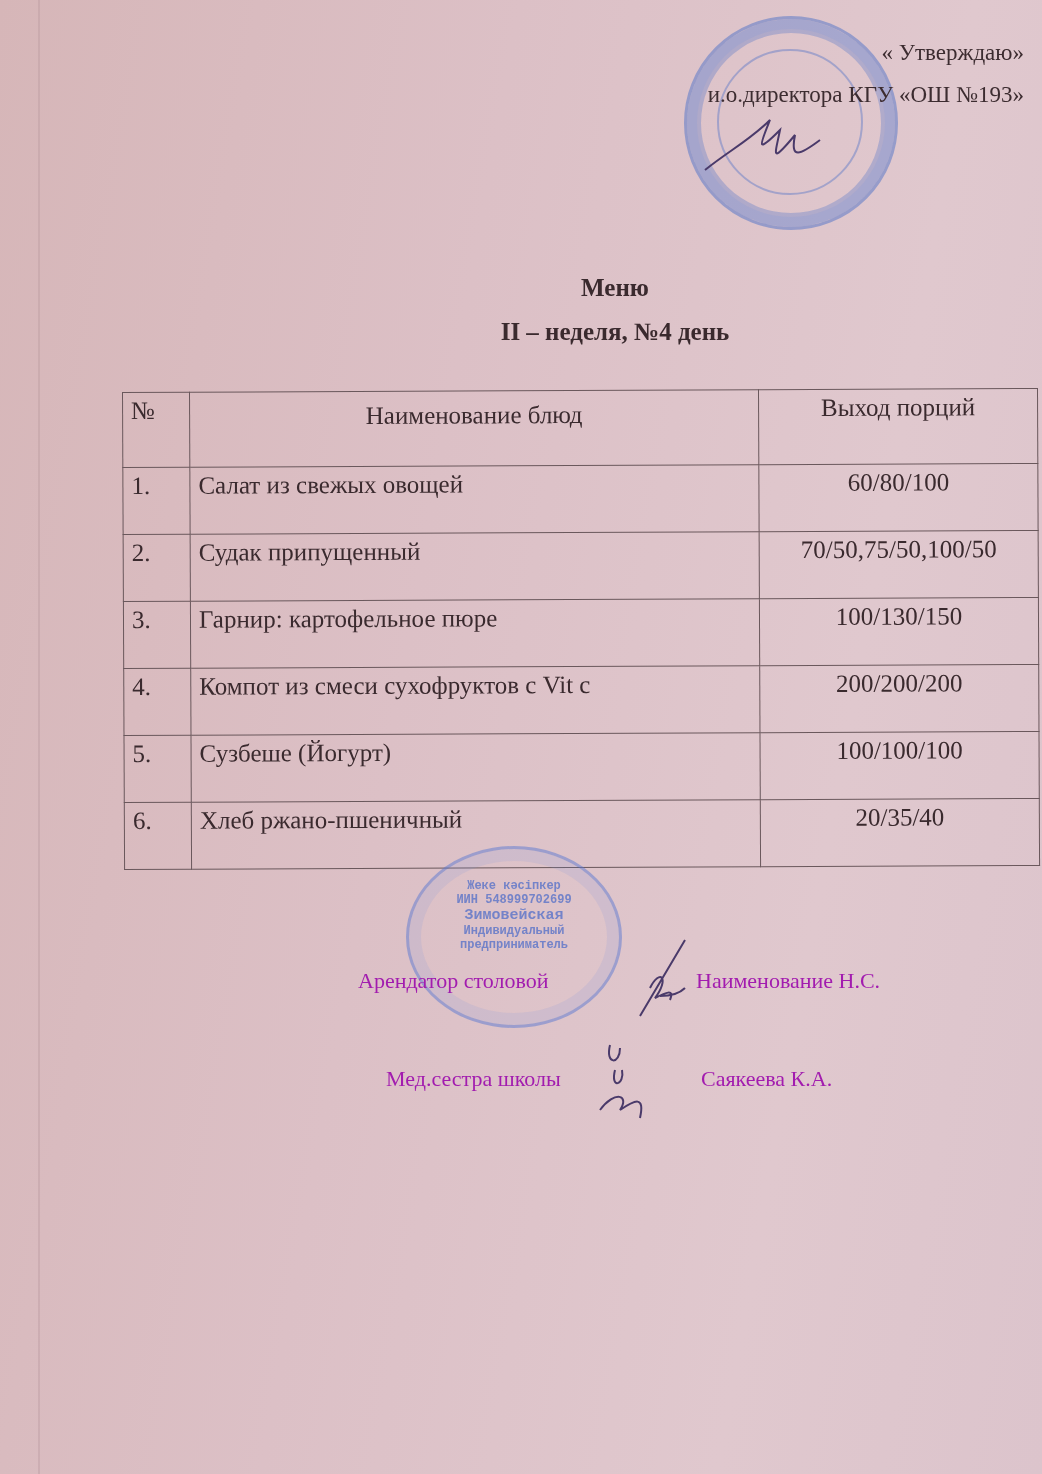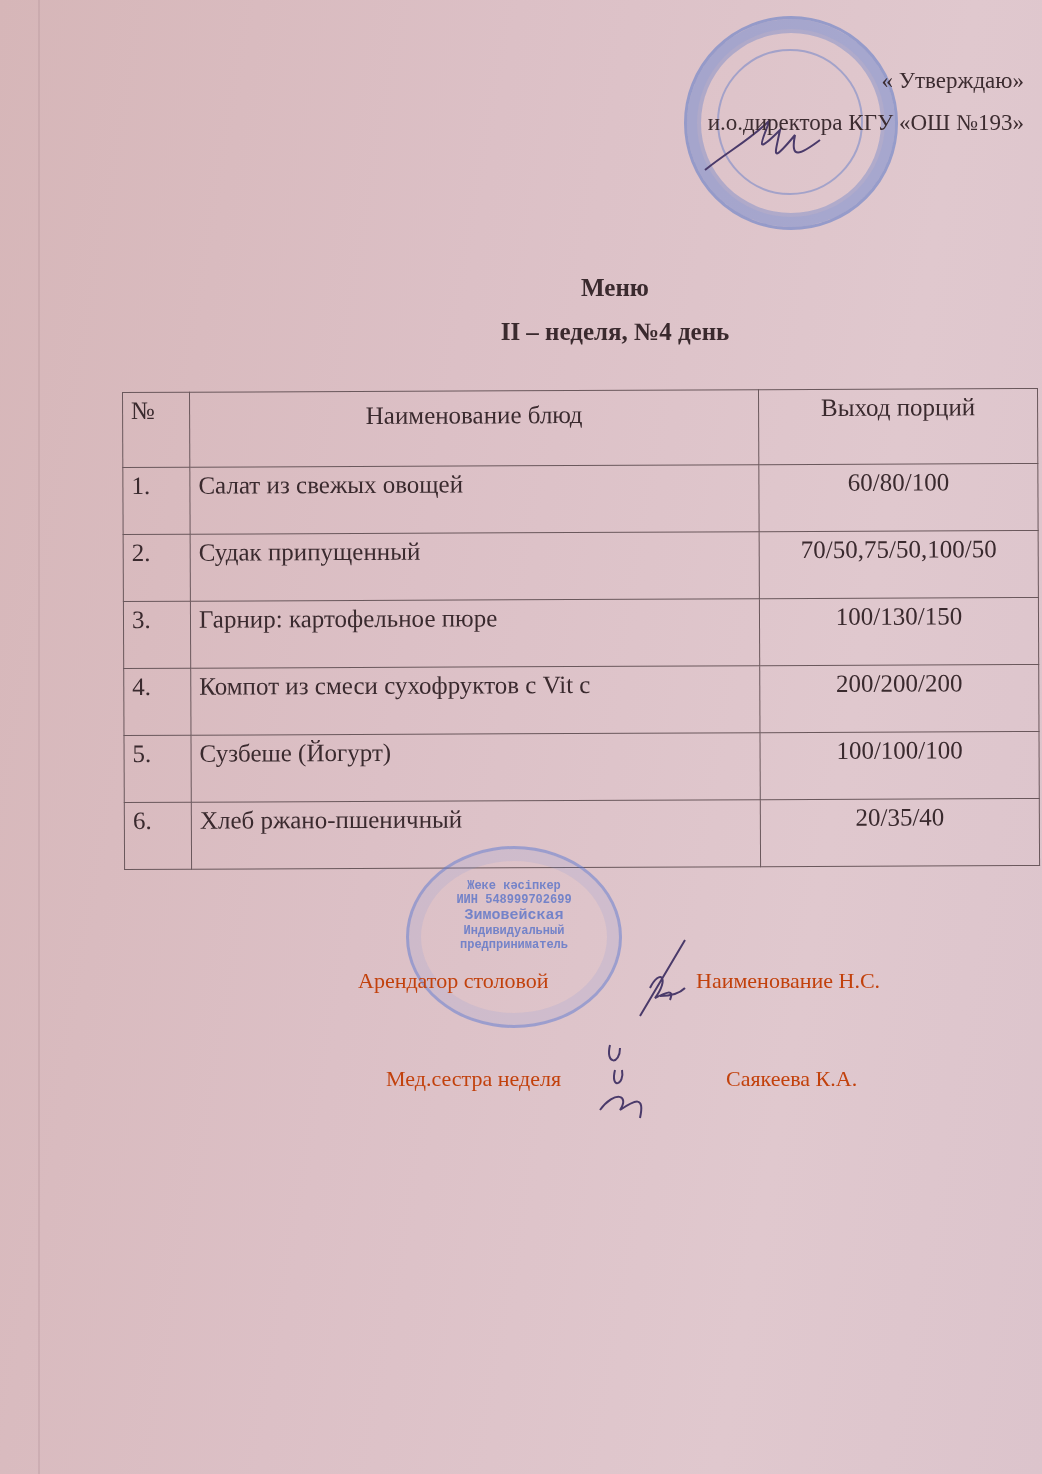--- a/index.html
+++ b/index.html
@@ -8,21 +8,21 @@
       background: linear-gradient(100deg, #d6b6b8 0%, #dcc0c6 40%, #e0c8ce 75%, #dcc4cc 100%);
       font-family: "Liberation Serif", serif;
       color: #3a2a2e;
       position: relative;
     }
     .fold {
       position: absolute; left: 38px; top: 0; width: 2px; height: 1474px;
       background: rgba(180,150,155,0.35);
     }
     .approve {
-      position: absolute; right: 18px; top: 60px; text-align: right;
+      position: absolute; right: 18px; top: 32px; text-align: right;
       font-size: 23px; line-height: 42px; color: #3c2c30;
     }
     .approve .line3 { position: relative; }
     .approve .underline {
       position: absolute; left: -170px; top: 38px; width: 170px; height: 1px; background: #5a4a50;
     }
     .stamp-top {
       position: absolute; left: 684px; top: 16px; width: 208px; height: 208px;
       border-radius: 50%; border: 3px solid rgba(90,120,200,0.55);
       box-shadow: inset 0 0 0 10px rgba(120,150,220,0.18), inset 0 0 0 14px rgba(90,120,200,0.35);
@@ -48,21 +48,21 @@
     .c-name.hdr { text-align: center; padding-top: 10px; }
     .c-out { text-align: center; }
     .stamp-bottom {
       position: absolute; left: 406px; top: 846px; width: 210px; height: 176px; border-radius: 50%;
       border: 3px solid rgba(90,120,210,0.5);
       box-shadow: inset 0 0 0 12px rgba(120,150,220,0.15);
       color: rgba(80,110,200,0.75); font-family: Liberation Mono, monospace; text-align: center;
     }
     .stamp-bottom .l { font-size: 12px; font-weight: bold; }
     .stamp-bottom .big { font-size: 15px; font-weight: bold; }
-    .sign-row { position: absolute; font-size: 22px; color: #c2410c; }
+    .sign-row { position: absolute; font-size: 22px; color: #a21caf; }
     .sig { position: absolute; }
   </style>
 </head>
 <body>
 
 <div class="fold"></div>
 
 <div class="stamp-top">
   <div class="inner"></div>
 </div>
@@ -126,17 +126,17 @@
   <div class="l">Индивидуальный</div>
   <div class="l">предприниматель</div>
 </div>
 
 <div class="sign-row" style="left:358px;top:968px">Арендатор столовой</div>
 <svg class="sig" style="left:630px;top:938px" width="70" height="80" viewBox="0 0 70 80">
   <path d="M55 2 L10 78 M20 50 C30 30 40 40 25 60 C35 55 45 50 40 62 M30 58 C40 58 50 55 55 50" stroke="#4a3a6a" stroke-width="2" fill="none"></path>
 </svg>
 <div class="sign-row" style="left:696px;top:968px">Наименование Н.С.</div>
 
-<div class="sign-row" style="left:386px;top:1066px">Мед.сестра неделя</div>
+<div class="sign-row" style="left:386px;top:1066px">Мед.сестра школы</div>
 <svg class="sig" style="left:590px;top:1040px" width="80" height="80" viewBox="0 0 80 80">
   <path d="M20 5 C15 25 30 25 30 8 M25 30 C20 50 35 45 32 30 M10 70 C25 50 40 55 30 70 C45 60 55 55 50 78" stroke="#4a3a6a" stroke-width="2" fill="none"></path>
 </svg>
-<div class="sign-row" style="left:726px;top:1066px">Саякеева К.А.</div>
+<div class="sign-row" style="left:701px;top:1066px">Саякеева К.А.</div>
 
 </body></html>

